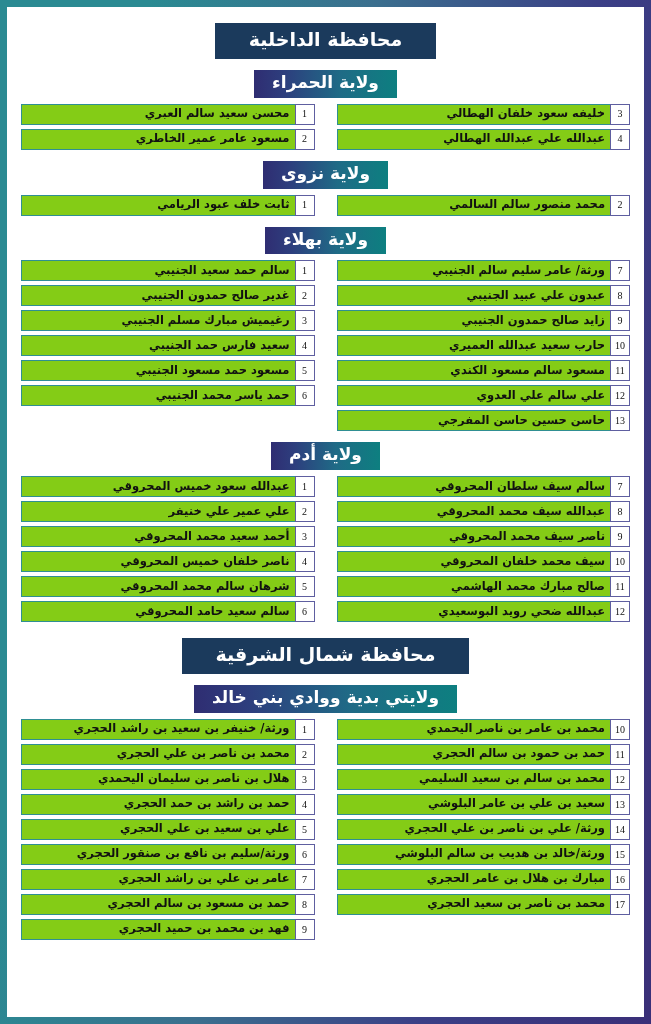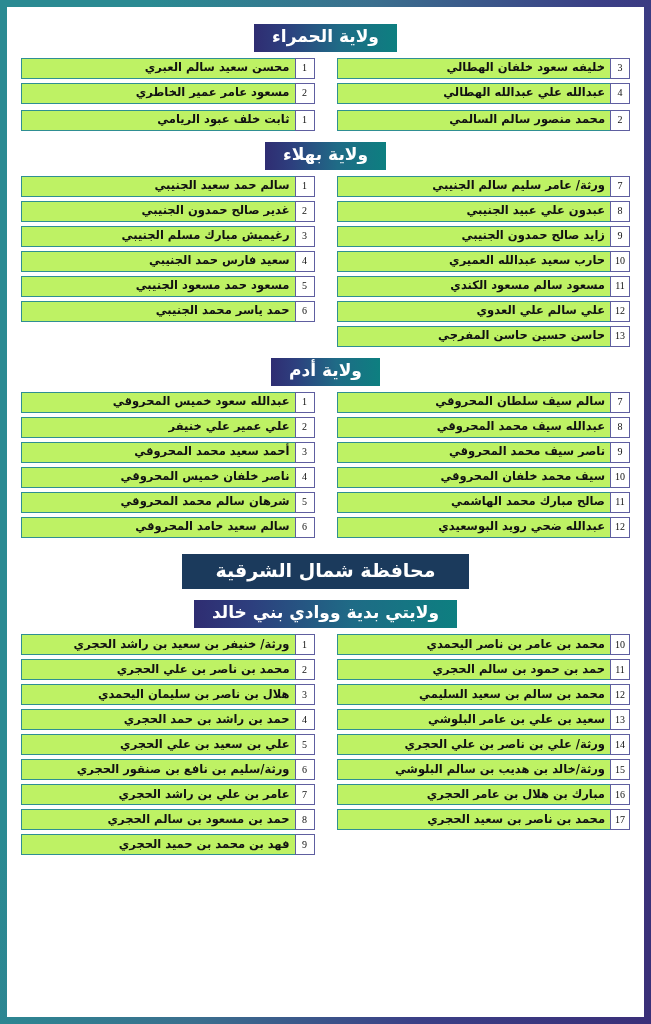--- a/index.html
+++ b/index.html
@@ -99,39 +99,42 @@
     font-family: "Liberation Serif", "DejaVu Serif", serif;
     display: flex;
     align-items: center;
     justify-content: center;
     line-height: 1;
   }
   .row .name {
     flex: 1 1 auto;
     border: 1px solid #2f8f92;
     border-right: none;
-    background: #bef264;
+    background: #84cc16;
     color: #111111;
     font-size: 11.5px;
     font-weight: bold;
     display: flex;
     align-items: center;
     justify-content: flex-start;
     padding: 0 5px 1px 11px;
     white-space: nowrap;
     overflow: hidden;
     line-height: 1;
   }
 </style>
 </head>
 <body>
 
 <div id="page">
   <div id="page-inner">
     <div id="render-root">
+        <div class="gov-banner-wrap">
+          <div class="gov-banner">محافظة الداخلية</div>
+        </div>
         <div class="wilaya-wrap">
           <div class="wilaya">ولاية الحمراء</div>
         </div>
         <div class="cols">
           <div class="col">
             <div class="row">
               <div class="num">3</div>
               <div class="name">خليفه سعود خلفان الهطالي</div>
             </div>
             <div class="row">
@@ -142,20 +145,23 @@
           <div class="col">
             <div class="row">
               <div class="num">1</div>
               <div class="name">محسن سعيد سالم العبري</div>
             </div>
             <div class="row">
               <div class="num">2</div>
               <div class="name">مسعود عامر عمير الخاطري</div>
             </div>
           </div>
+        </div>
+        <div class="wilaya-wrap">
+          <div class="wilaya">ولاية نزوى</div>
         </div>
         <div class="cols">
           <div class="col">
             <div class="row">
               <div class="num">2</div>
               <div class="name">محمد منصور سالم السالمي</div>
             </div>
           </div>
           <div class="col">
             <div class="row">

